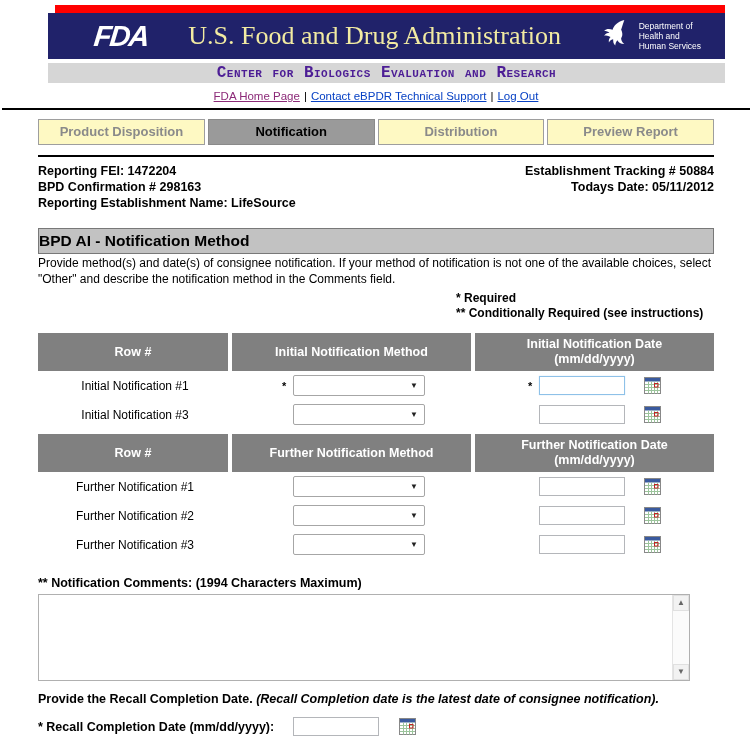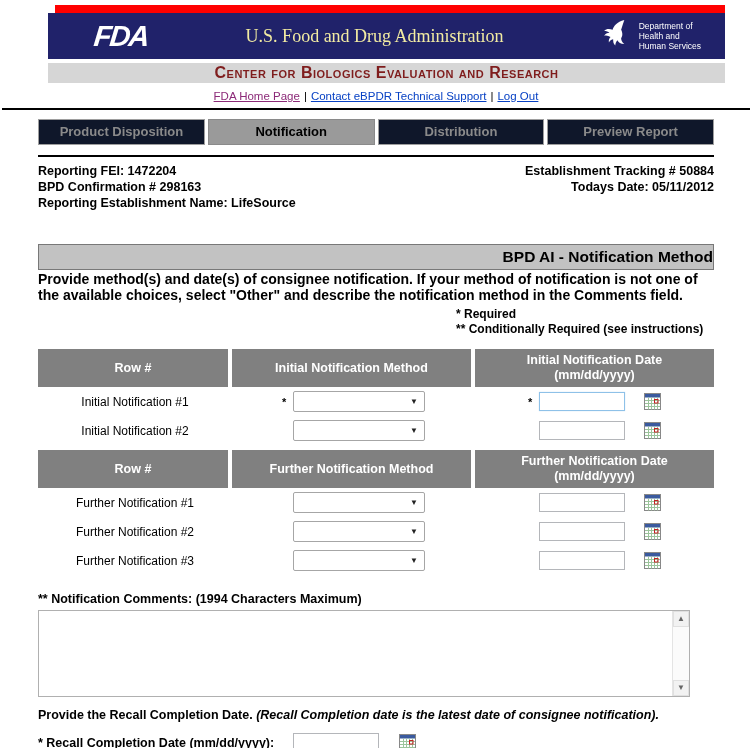--- a/index.html
+++ b/index.html
@@ -4,46 +4,46 @@
 <style>
   * { margin:0; padding:0; box-sizing:border-box; }
   html,body { background:#fff; }
   .page { width:752px; height:748px; font-family:"Liberation Sans",sans-serif; color:#000; position:relative; overflow:hidden; background:#fff; }
 
   
   .banner-wrap { margin:5px 0 0 48px; width:677px; }
   .red-bar { height:8px; background:#ff0000; margin-left:7px; }
   .navy-bar { height:46px; background:#20226a; display:flex; align-items:center; }
   .fda-logo { color:#ffffff; font-weight:900; font-style:italic; font-size:29px; letter-spacing:-2px; margin-left:46px; font-family:"Liberation Sans",sans-serif; transform:skewX(-6deg); }
-  .banner-title { flex:1; text-align:center; font-family:"Liberation Serif",serif; color:#f2eba2; font-size:18px; white-space:nowrap; }
+  .banner-title { flex:1; text-align:center; font-family:"Liberation Serif",serif; color:#f2eba2; font-size:26px; white-space:nowrap; }
   .hhs { display:flex; align-items:center; margin-right:24px; gap:3px; }
   .hhs-text { color:#ffffff; font-size:8.5px; line-height:10px; white-space:nowrap; }
-  .cber-bar { margin-top:4px; height:20px; background:#d6d6d6; text-align:center; font-family:Liberation Sans, sans-serif; font-weight:bold; font-variant:small-caps; letter-spacing:0.5px; color:#7f1d1d; font-size:16px; line-height:20px; }
+  .cber-bar { margin-top:4px; height:20px; background:#d6d6d6; text-align:center; font-family:Liberation Mono, monospace; font-weight:bold; font-variant:small-caps; letter-spacing:0.5px; color:#4c1d95; font-size:16px; line-height:20px; }
 
   
   .links-row { text-align:center; margin-top:7px; font-size:11.5px; }
   .links-row a { text-decoration:underline; cursor:pointer; }
   .link-home { color:#8c2a78; }
   .link-blue { color:#0741c4; }
   .link-sep { color:#000; margin:0 4px; }
   .hr-full { border:none; border-top:2px solid #000; margin:6px 2px 0 2px; }
 
   
   .tabs { margin:9px 0 0 38px; width:676px; display:flex; gap:3px; }
-  .tab { flex:1; height:26px; line-height:24px; text-align:center; font-weight:bold; font-size:13px; background:#0f172a; color:#8a8a8a; border:1px solid #9e9e9e; cursor:pointer; }
+  .tab { flex:1; height:26px; line-height:24px; text-align:center; font-weight:bold; font-size:13px; background:#fef9c3; color:#8a8a8a; border:1px solid #9e9e9e; cursor:pointer; }
   .tab.active { background:#9a9a9a; color:#000; border-color:#8a8a8a; }
   .hr-content { border:none; border-top:2px solid #000; margin:10px 0 0 38px; width:676px; }
 
   
   .info { margin:6px 0 0 38px; width:676px; display:flex; justify-content:space-between; font-weight:bold; font-size:12.5px; line-height:16px; }
   .info-right { text-align:right; }
 
   
-  .title-bar { margin:33px 0 1px 38px; width:676px; background:#c2c2c2; border:1px solid #787878; text-align:right; font-weight:bold; font-size:15.5px; padding:3px 0; }
-  .instructions { margin:2px 0 0 38px; width:676px; font-weight:bold; font-size:14px; line-height:15.5px; }
+  .title-bar { margin:17px 0 1px 38px; width:676px; background:#c2c2c2; border:1px solid #787878; text-align:left; font-weight:bold; font-size:15.5px; padding:3px 0; }
+  .instructions { margin:2px 0 0 38px; width:676px; font-weight:normal; font-size:12px; line-height:15.5px; }
   .req-notes { margin:4px 0 0 38px; width:676px; font-weight:bold; font-size:12px; line-height:15px; }
   .req-notes > div { margin-left:418px; white-space:nowrap; }
 
   
   .ntable { margin:12px 0 0 38px; width:676px; }
   .thead { display:grid; grid-template-columns:190px 239px 239px; gap:4px; }
   .th { background:#808080; color:#fff; font-weight:bold; font-size:12.5px; text-align:center; height:38px; display:flex; flex-direction:column; justify-content:center; line-height:15px; }
   .trow { display:grid; grid-template-columns:194px 243px 239px; align-items:center; height:29px; font-size:12px; }
   .cell-c { text-align:center; }
   .ctl-group { display:flex; align-items:center; justify-content:center; }
@@ -151,21 +151,21 @@
             <rect x="0.5" y="0.5" width="16" height="16" fill="#ffffff" stroke="#888888"></rect>
             <rect x="1" y="1" width="15" height="3.5" fill="#3a5a9e"></rect>
             <path d="M1 7.5h15M1 10.5h15M1 13.5h15M4.5 4.5v12M7.5 4.5v12M10.5 4.5v12M13.5 4.5v12" stroke="#9cc49c" stroke-width="1" fill="none"></path>
             <rect x="10.5" y="6.5" width="3.5" height="3.5" fill="none" stroke="#c22222"></rect>
           </svg>
         </button>
       </div>
     </div>
 
     <div class="trow">
-      <div class="cell-c">Initial Notification #2</div>
+      <div class="cell-c">Initial Notification #3</div>
       <div class="ctl-group">
         <span class="star"></span>
         <div class="select-box">
             <span class="select-arrow">▼</span>
           </div>
       </div>
       <div class="ctl-group">
         <span class="star"></span>
         <input class="date-input" type="text" value="" style="">
         <button class="cal-btn">

